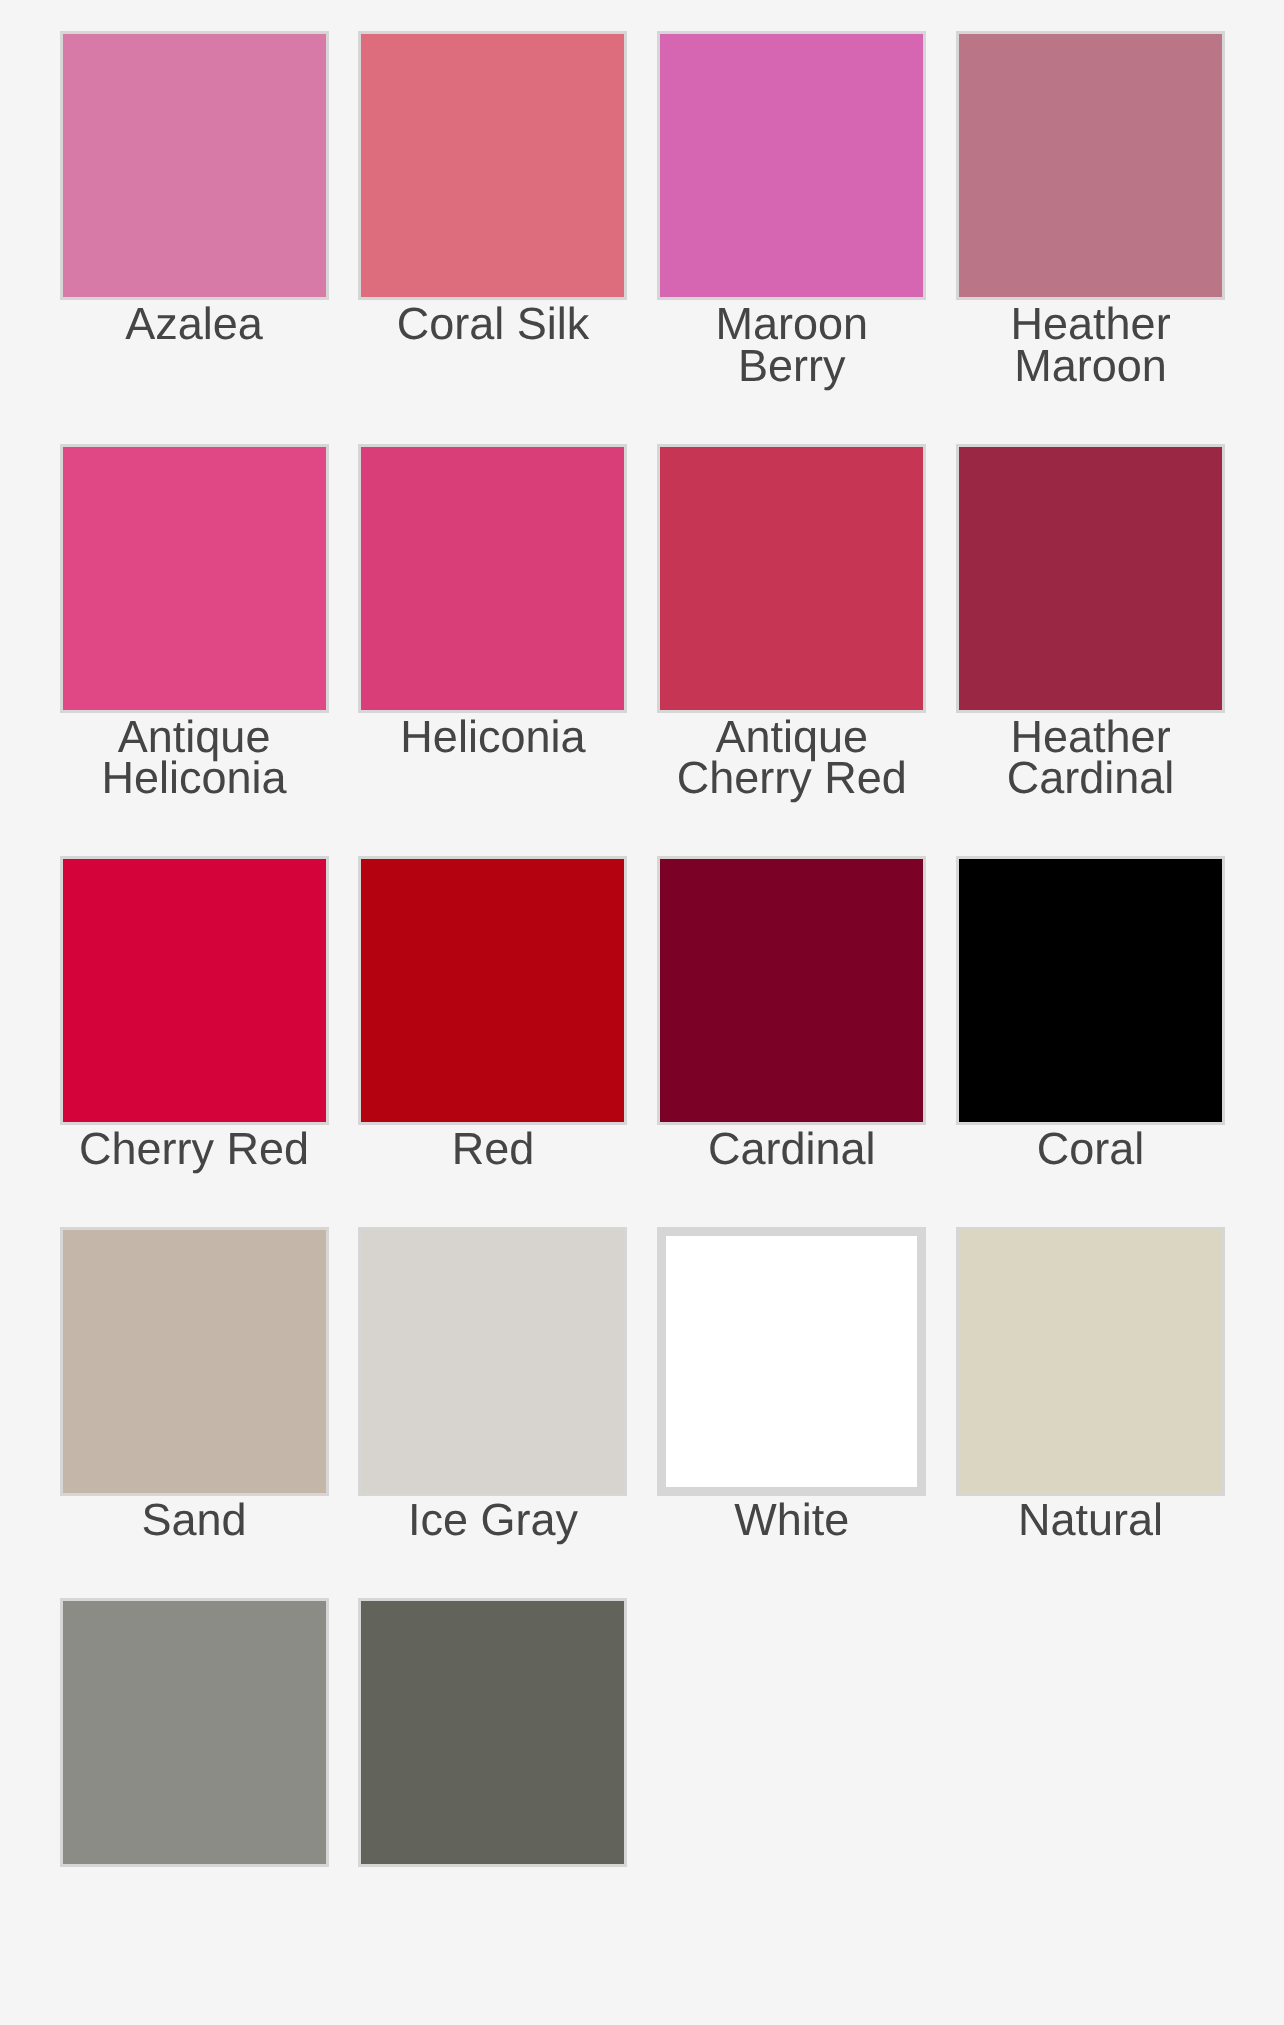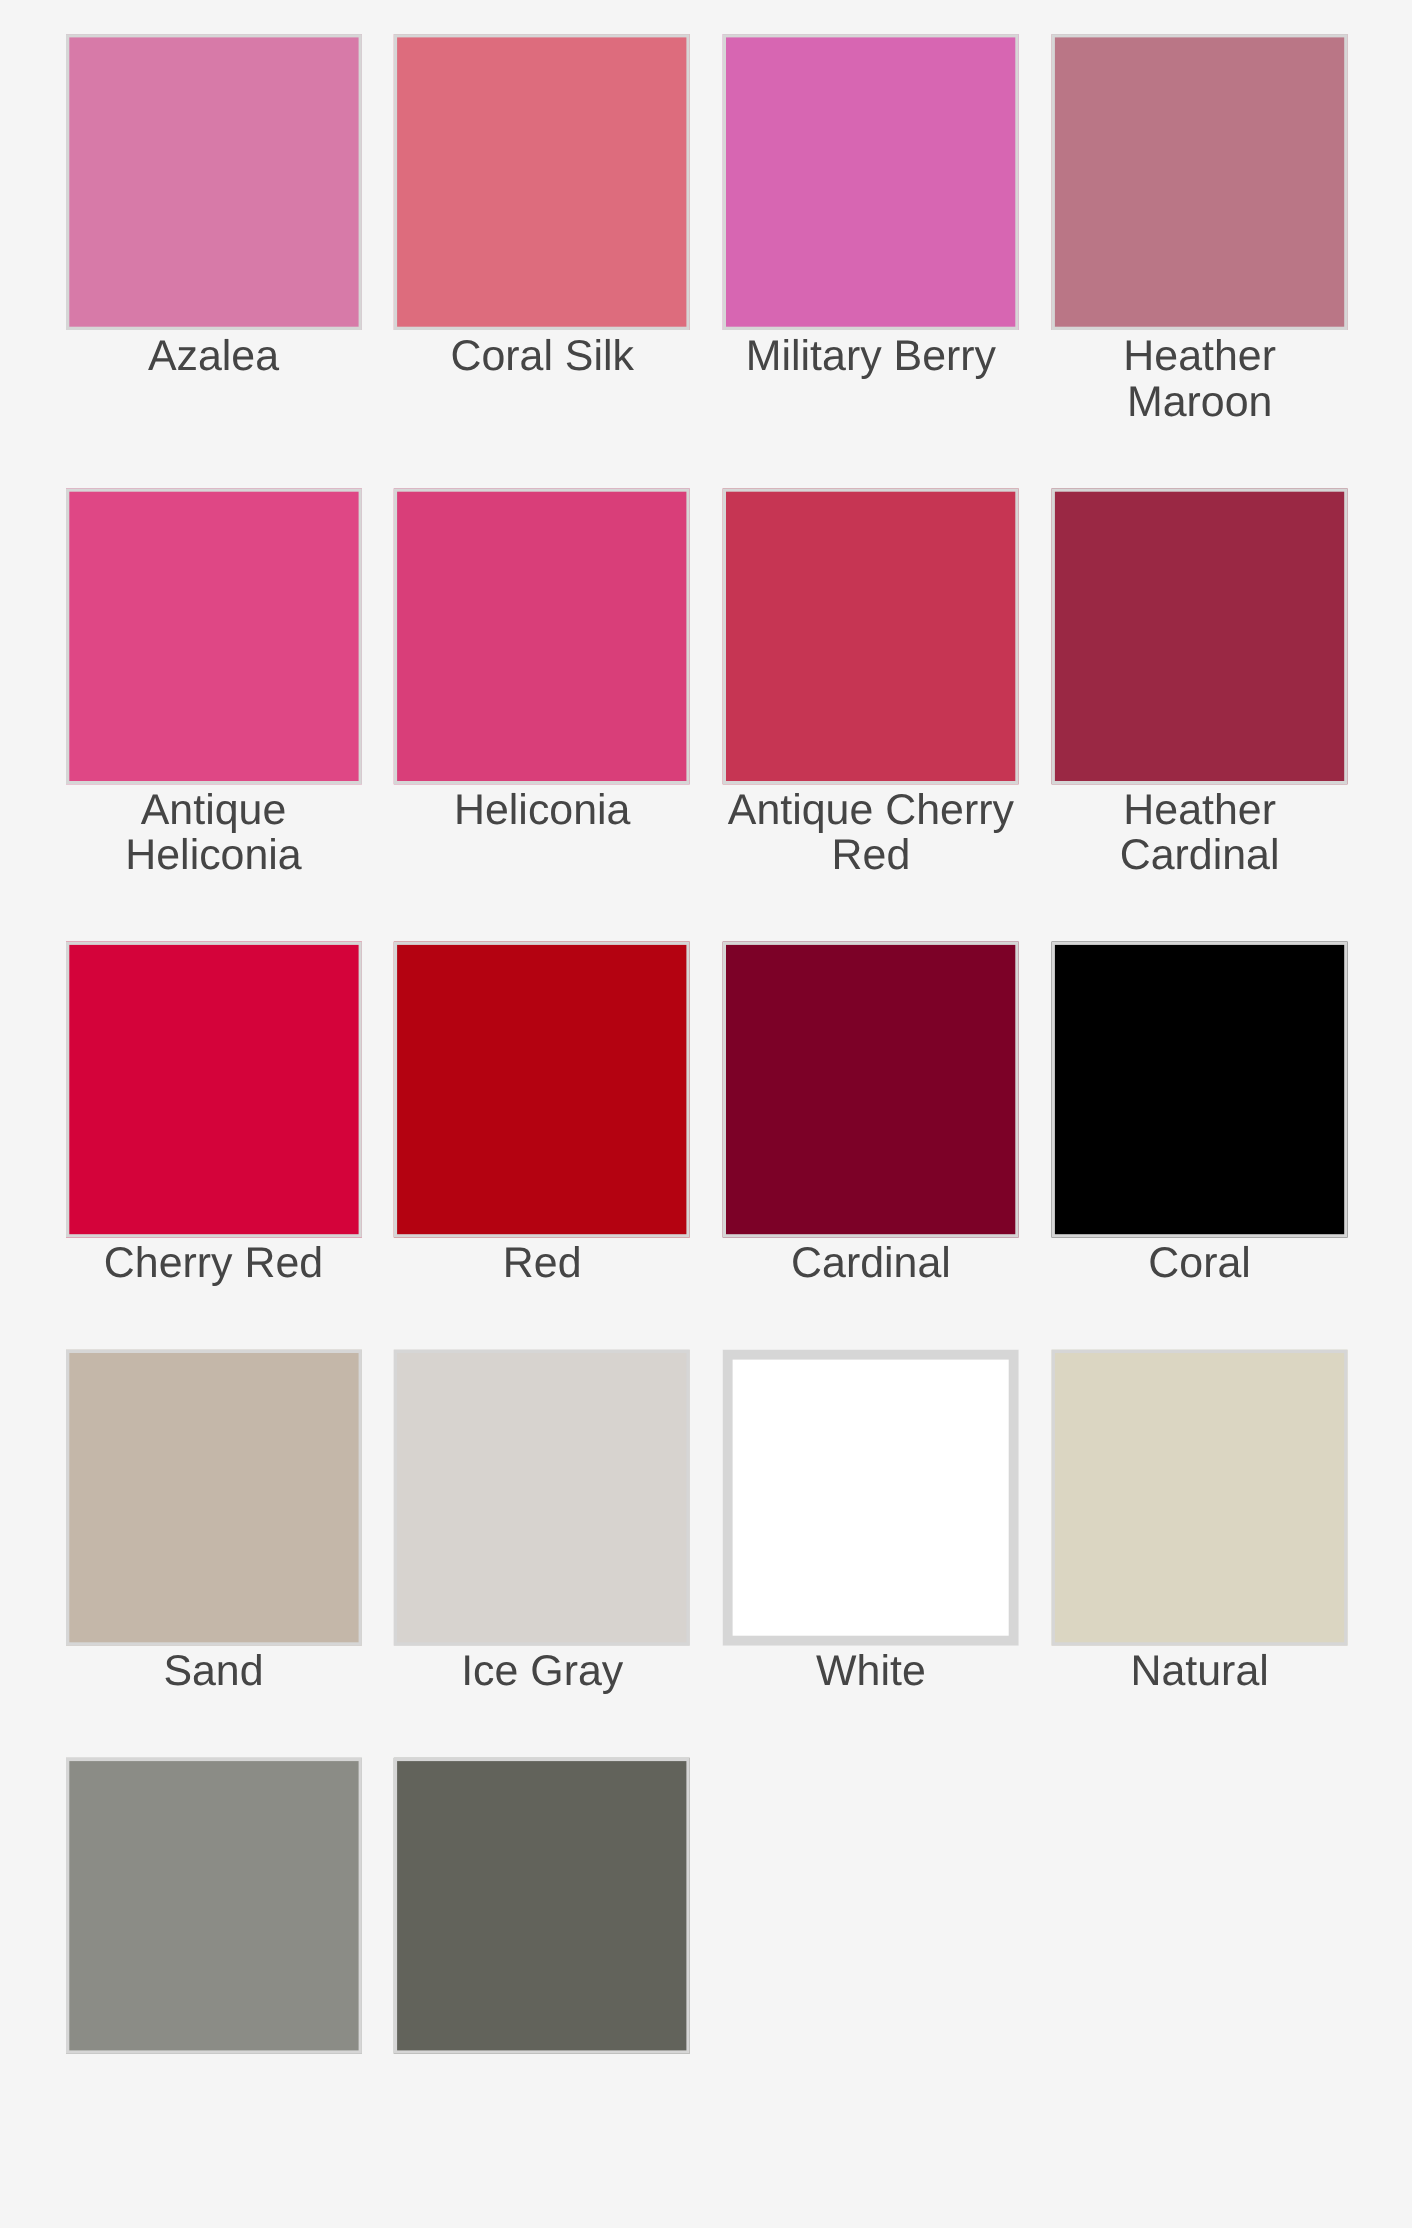--- a/index.html
+++ b/index.html
@@ -24,21 +24,21 @@
   .swatch-cell { width: 269px; }
   .swatch-chip {
     width: 269px;
     height: 269px;
     box-sizing: border-box;
     border: 3px solid #d6d6d6;
     background: #ffffff;
   }
   .swatch-label {
     width: 269px;
-    font-size: 39px;
+    font-size: 45px;
     line-height: 41.75px;
     padding-top: 3px;
     color: #454545;
     text-align: center;
     transform: translateZ(0);
   }
 </style>
 </head>
 <body>
 
@@ -46,21 +46,21 @@
   <div class="swatch-cell">
     <div class="swatch-chip" style="background: rgb(215, 122, 168);"></div>
     <div class="swatch-label">Azalea</div>
   </div>
   <div class="swatch-cell">
     <div class="swatch-chip" style="background: rgb(221, 108, 125);"></div>
     <div class="swatch-label">Coral Silk</div>
   </div>
   <div class="swatch-cell">
     <div class="swatch-chip" style="background: rgb(215, 102, 178);"></div>
-    <div class="swatch-label">Military Berry</div>
+    <div class="swatch-label">Maroon Berry</div>
   </div>
   <div class="swatch-cell">
     <div class="swatch-chip" style="background: rgb(186, 118, 134);"></div>
     <div class="swatch-label">Heather Maroon</div>
   </div>
   <div class="swatch-cell">
     <div class="swatch-chip" style="background: rgb(223, 71, 133);"></div>
     <div class="swatch-label">Antique Heliconia</div>
   </div>
   <div class="swatch-cell">

